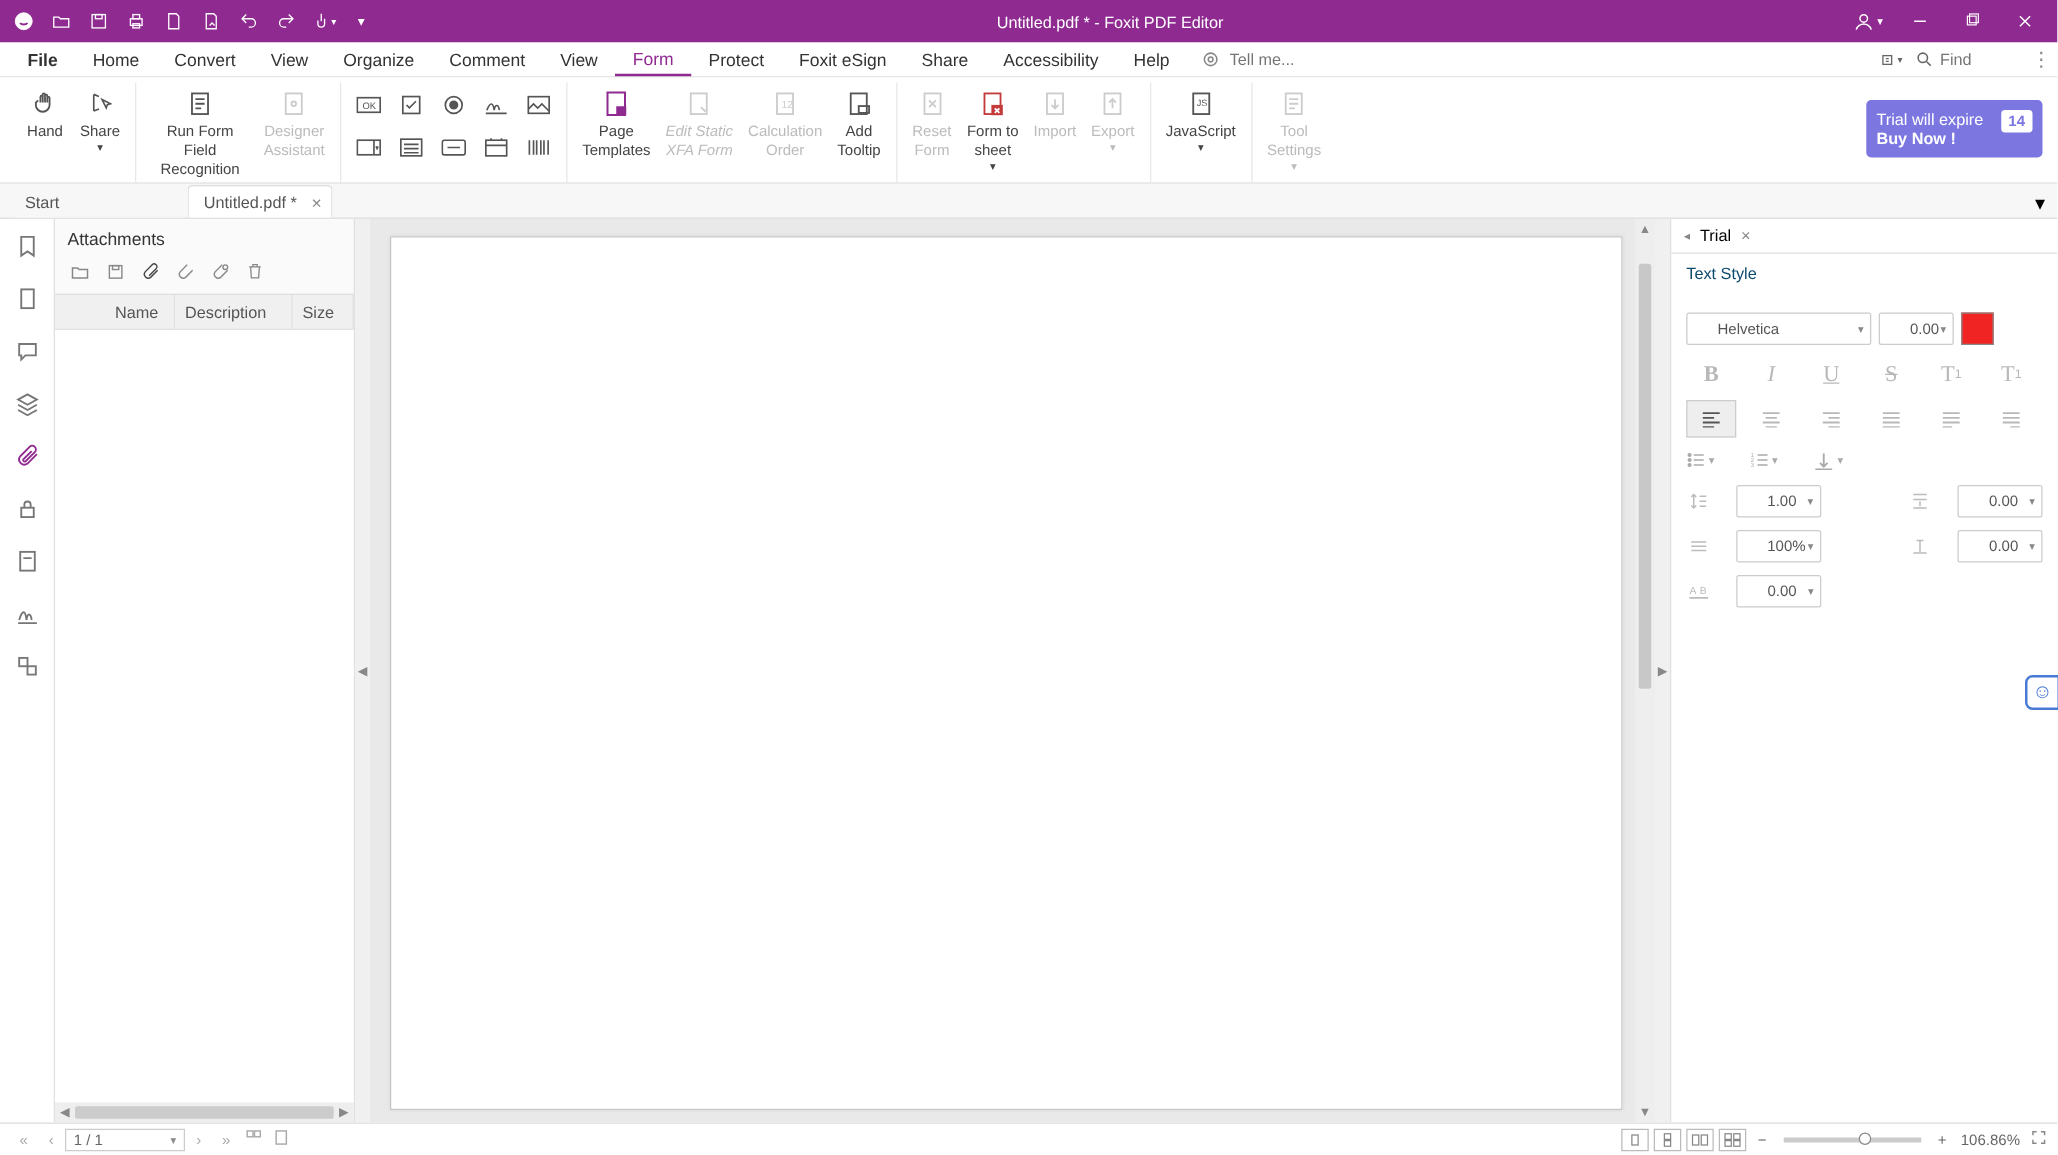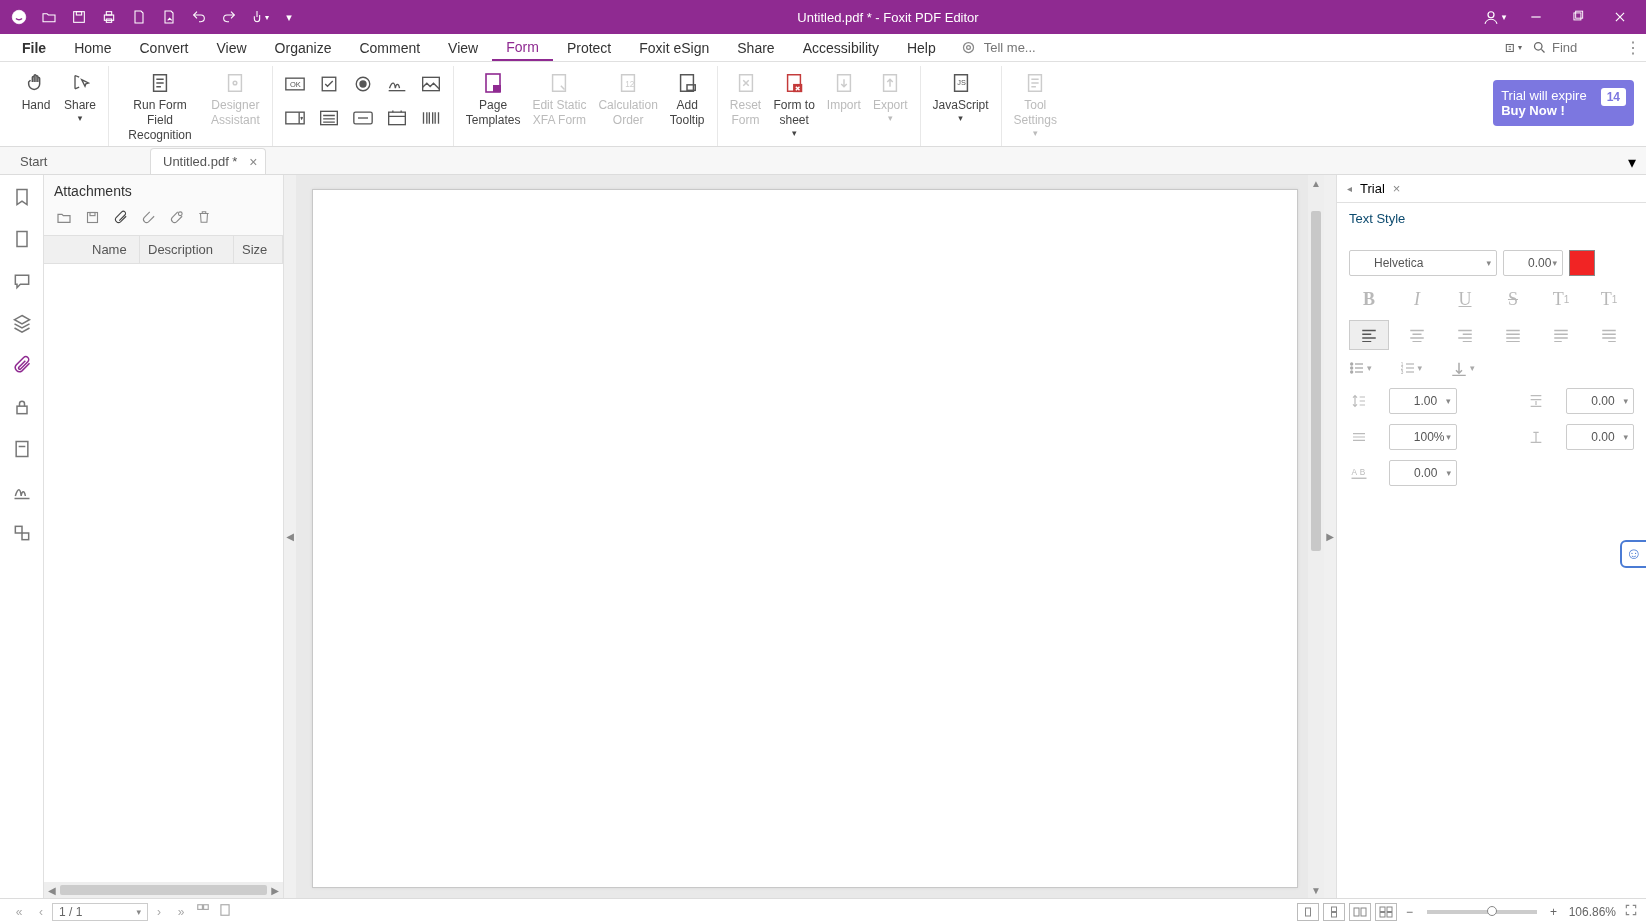--- a/index.html
+++ b/index.html
@@ -358,21 +358,21 @@
       <span style="white-space:pre-line;">Page
 Templates</span>
     </div>
     <div class="rb-btn disabled">
       <div class="rb-ico">
           <svg width="22" height="22" viewBox="0 0 24 24" stroke-width="1.6">
             <rect x="5" y="3" width="14" height="18"></rect>
             <path d="M14 15l4 4"></path>
           </svg>
         </div>
-      <span style="white-space:pre-line;">Edit Static
+      <span style="white-space:pre-line;font-style:italic;">Edit Static
 XFA Form</span>
     </div>
     <div class="rb-btn disabled">
       <div class="rb-ico">
           <svg width="22" height="22" viewBox="0 0 24 24" stroke-width="1.6">
             <rect x="5" y="3" width="14" height="18"></rect>
             <text x="9" y="16" font-size="9" fill="currentColor" stroke="none">12</text>
           </svg>
         </div>
       <span style="white-space:pre-line;">Calculation

